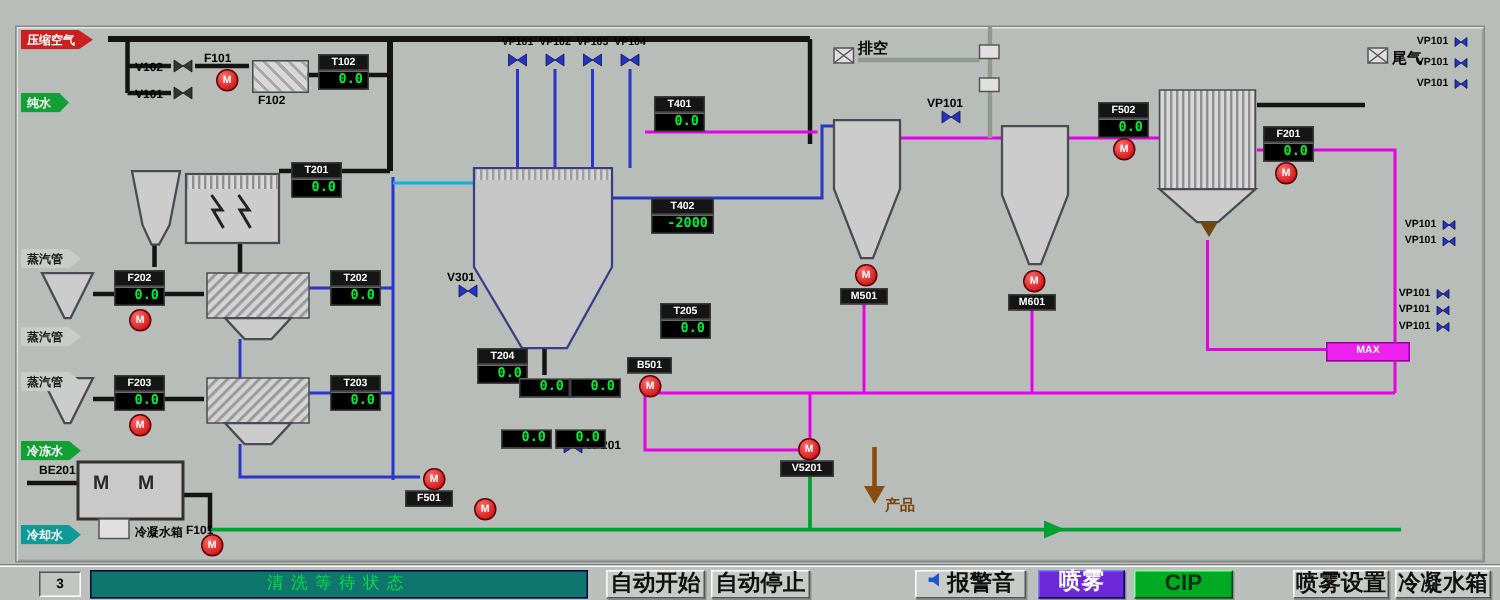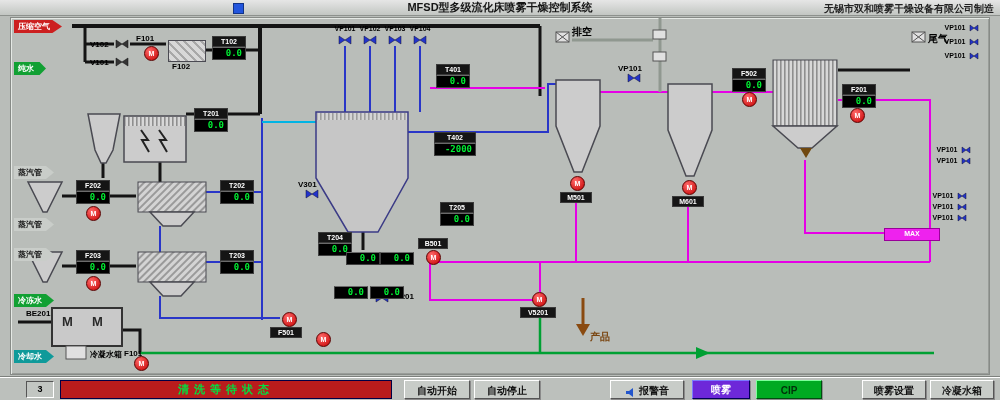--- a/index.html
+++ b/index.html
@@ -63,41 +63,36 @@
   .pinktag{position:absolute;z-index:6;background:#ee22ee;border:1px solid #990099;color:#fff;
            font-size:7px;font-weight:bold;text-align:center;line-height:10px;}
   .estop{position:absolute;z-index:12;background:linear-gradient(#fff06a,#e6c400);
          border:2px outset #fff3a8;font-size:12px;font-weight:bold;color:#111;
          text-align:center;line-height:17px;cursor:pointer;}
   
   .statusbar{position:absolute;left:0;right:0;bottom:0;height:22px;z-index:40;background:#bcc0bc;
              border-top:1px solid #fff;box-shadow:0 -1px 0 #7d817d;}
   .btn3d{position:absolute;height:17px;background:#c8ccc8;border:1px solid;
          border-color:#fff #555 #555 #fff;box-shadow:1px 1px 0 #8a8a8a;
-         font-size:10px;font-weight:bold;color:#111;text-align:center;line-height:15px;cursor:pointer;
-         display:flex;align-items:flex-end;justify-content:center;gap:3px;}
+         font-size:15px;font-weight:bold;color:#111;text-align:center;line-height:15px;cursor:pointer;
+         display:flex;align-items:flex-start;justify-content:center;gap:3px;}
   .btn3d.blue{background:#6d28d9;color:#fff;border-color:#7a7aff #000055 #000055 #7a7aff;font-family:Liberation Mono, monospace;}
   .btn3d.green{background:#00aa22;color:#00320a;border-color:#7dff9a #004d10 #004d10 #7dff9a;}
   .mini{position:absolute;height:15px;background:#c2c6c2;border:1px solid;border-color:#555 #fff #fff #555;
         font-size:9px;font-weight:bold;text-align:center;line-height:14px;cursor:pointer;}
-  .status-panel{position:absolute;background:#b91c1c;border:1px solid #000044;color:#00e040;
-                font-size:11px;font-weight:bold;text-align:center;line-height:17px;letter-spacing:5px;}
+  .status-panel{position:absolute;background:#0f766e;border:1px solid #000044;color:#00e040;
+                font-size:11px;font-weight:normal;text-align:center;line-height:17px;letter-spacing:5px;}
 </style>
 </head>
 <body>
 
 <div class="screen">
 
   <div class="frame"></div>
 
-  <div class="titlebar">
-    <span class="app-ico"></span>
-    <span class="tb-title">MFSD型多级流化床喷雾干燥控制系统</span>
-    <span class="tb-right">无锡市双和喷雾干燥设备有限公司制造</span>
-  </div>
 
   <svg class="play" width="1000" height="400">
     <defs>
       <pattern id="hv" width="4" height="4" patternUnits="userSpaceOnUse">
         <rect width="4" height="4" fill="#d8d8d8"></rect>
           <rect width="1.6" height="4" fill="#8f8f8f"></rect>
       </pattern>
       <pattern id="hd" width="5" height="5" patternUnits="userSpaceOnUse" patternTransform="rotate(45)">
         <rect width="5" height="5" fill="#d4d4d4"></rect>
           <rect width="2" height="5" fill="#9a9a9a"></rect>

